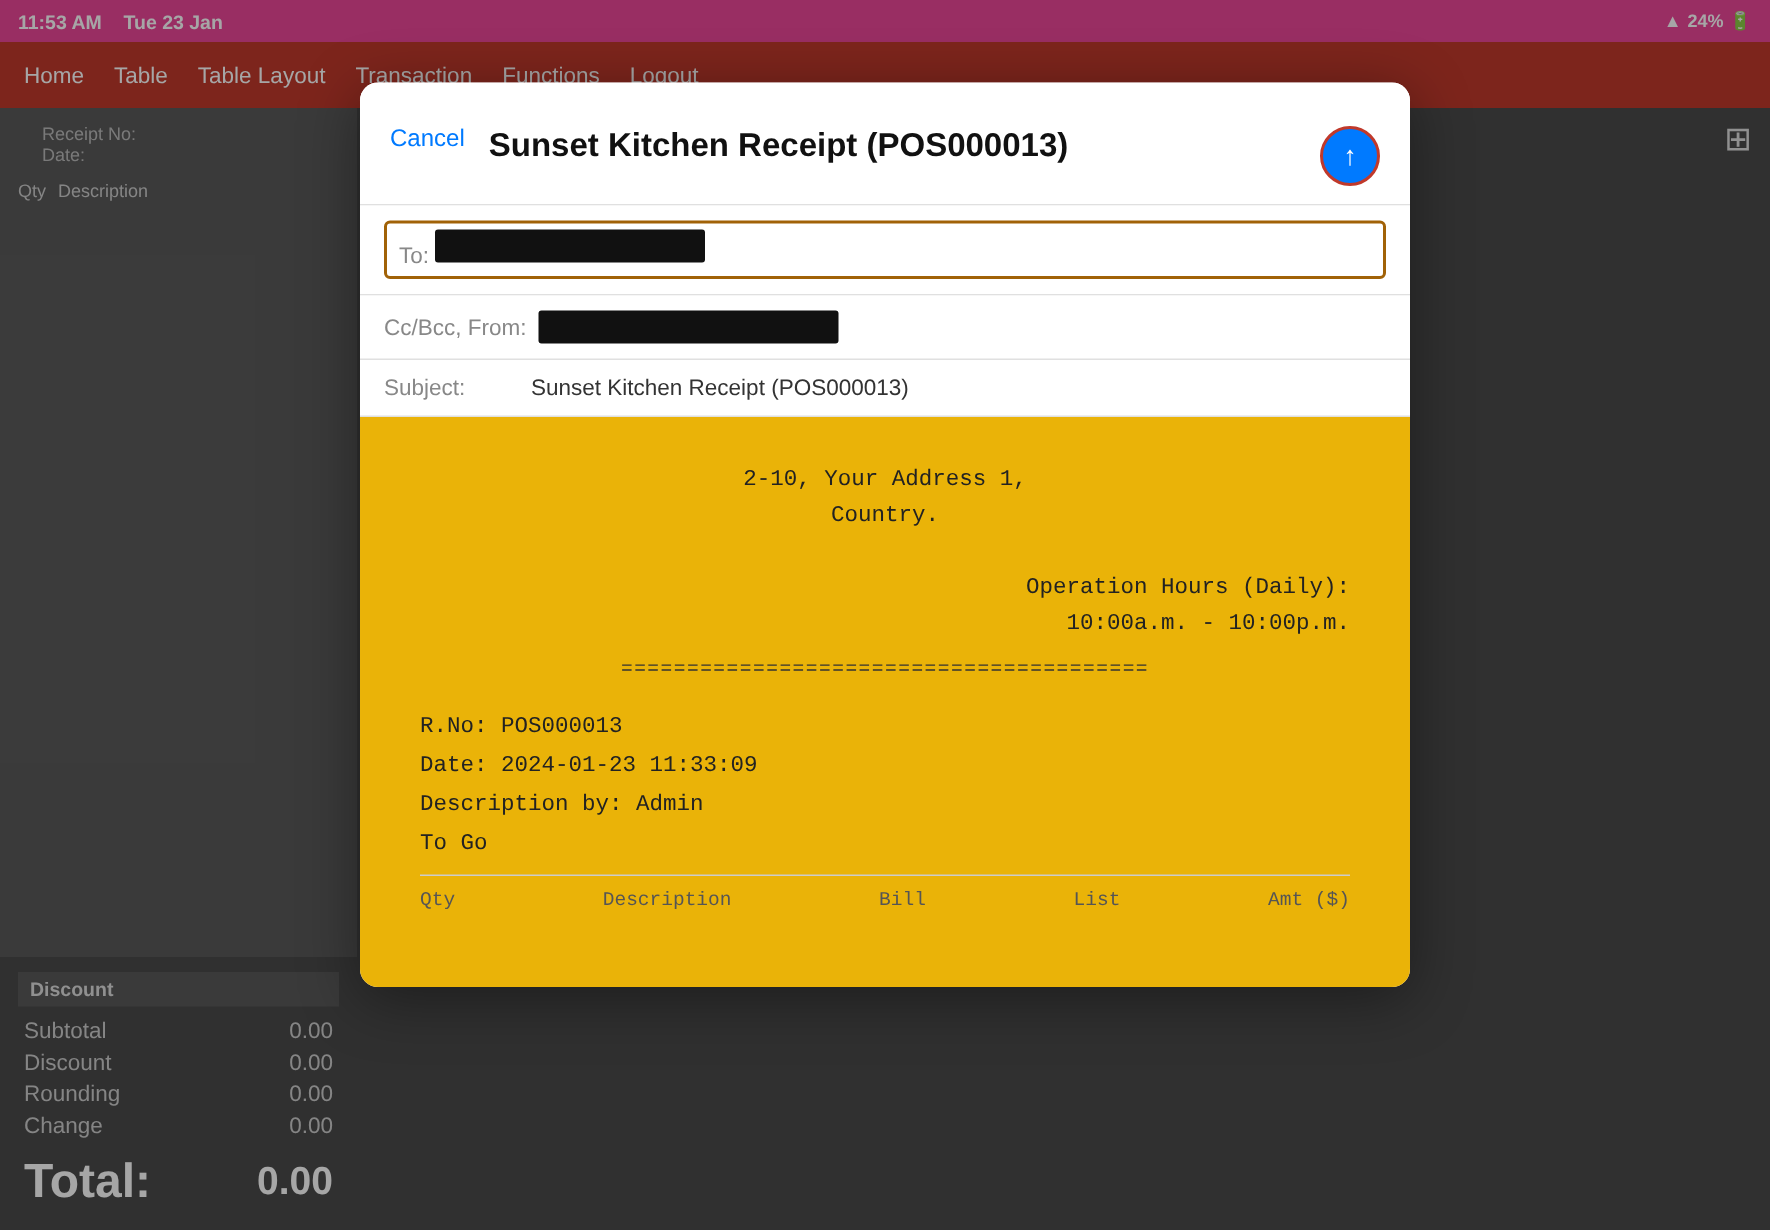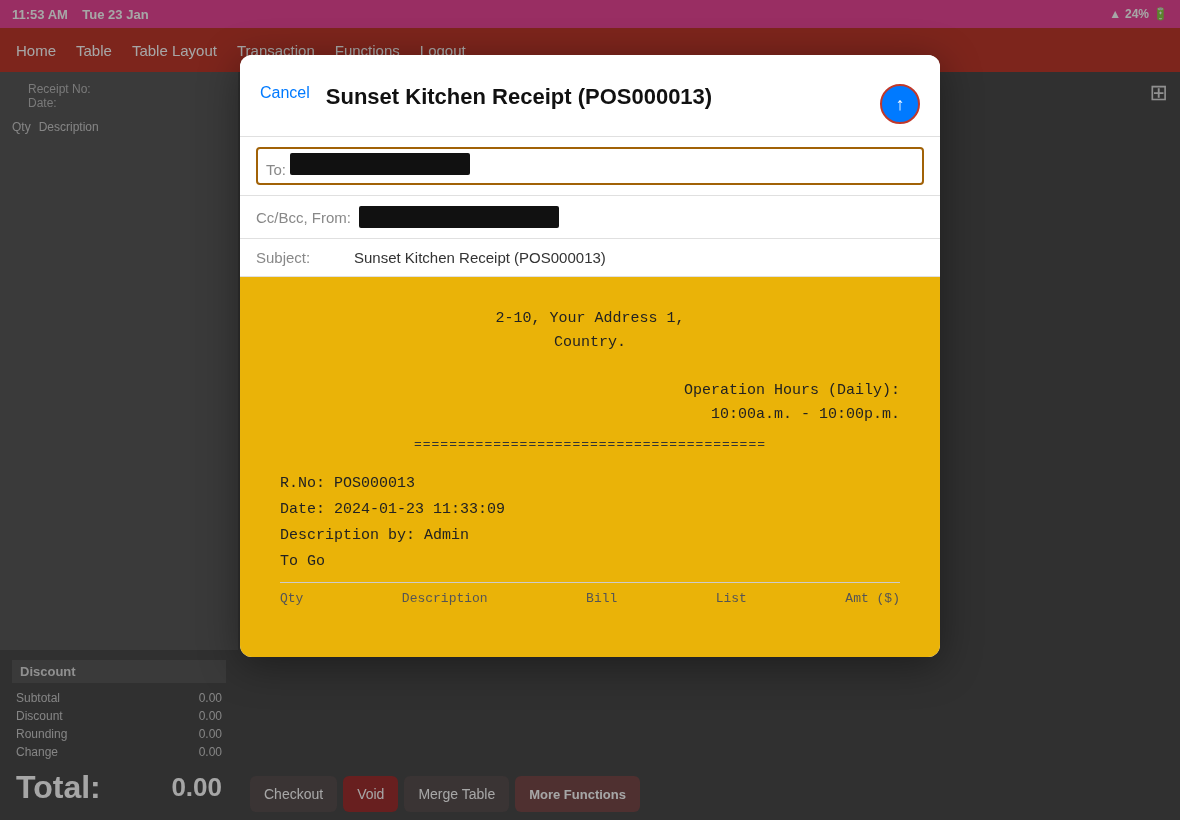--- a/index.html
+++ b/index.html
@@ -90,21 +90,21 @@
       background: #5a5a5a;
       color: #ddd;
       font-size: 13px;
       font-weight: 600;
       padding: 4px 8px;
       margin-bottom: 6px;
     }
     .footer-row {
       display: flex;
       justify-content: space-between;
-      font-size: 12px;
+      font-size: 15px;
       color: #ccc;
       padding: 2px 4px;
     }
     .total-row {
       display: flex;
       align-items: center;
       padding: 8px 4px 4px;
     }
     .total-label {
       font-size: 32px;
@@ -454,26 +454,20 @@
             <circle cx="28" cy="24" r="5" fill="#2a6a1a"></circle>
             <circle cx="40" cy="32" r="6" fill="#8a2a2a" opacity="0.7"></circle>
           </svg>
         </div>
         <div class="food-card-label">Salads</div>
       </div>
     </div>
 
     <div style="flex:1"></div>
 
-    <div class="bottom-buttons">
-      <button class="btn-dark">Checkout</button>
-      <button class="btn-red">Void</button>
-      <button class="btn-dark">Merge Table</button>
-      <button class="btn-more">More Functions</button>
-    </div>
   </div>
 </div>
 
 <div class="modal-backdrop">
   <div class="email-modal">
 
     <div class="email-modal-header">
       <button class="cancel-btn">Cancel</button>
       <div class="modal-title">Sunset Kitchen Receipt (POS000013)</div>
       <div class="send-btn">

